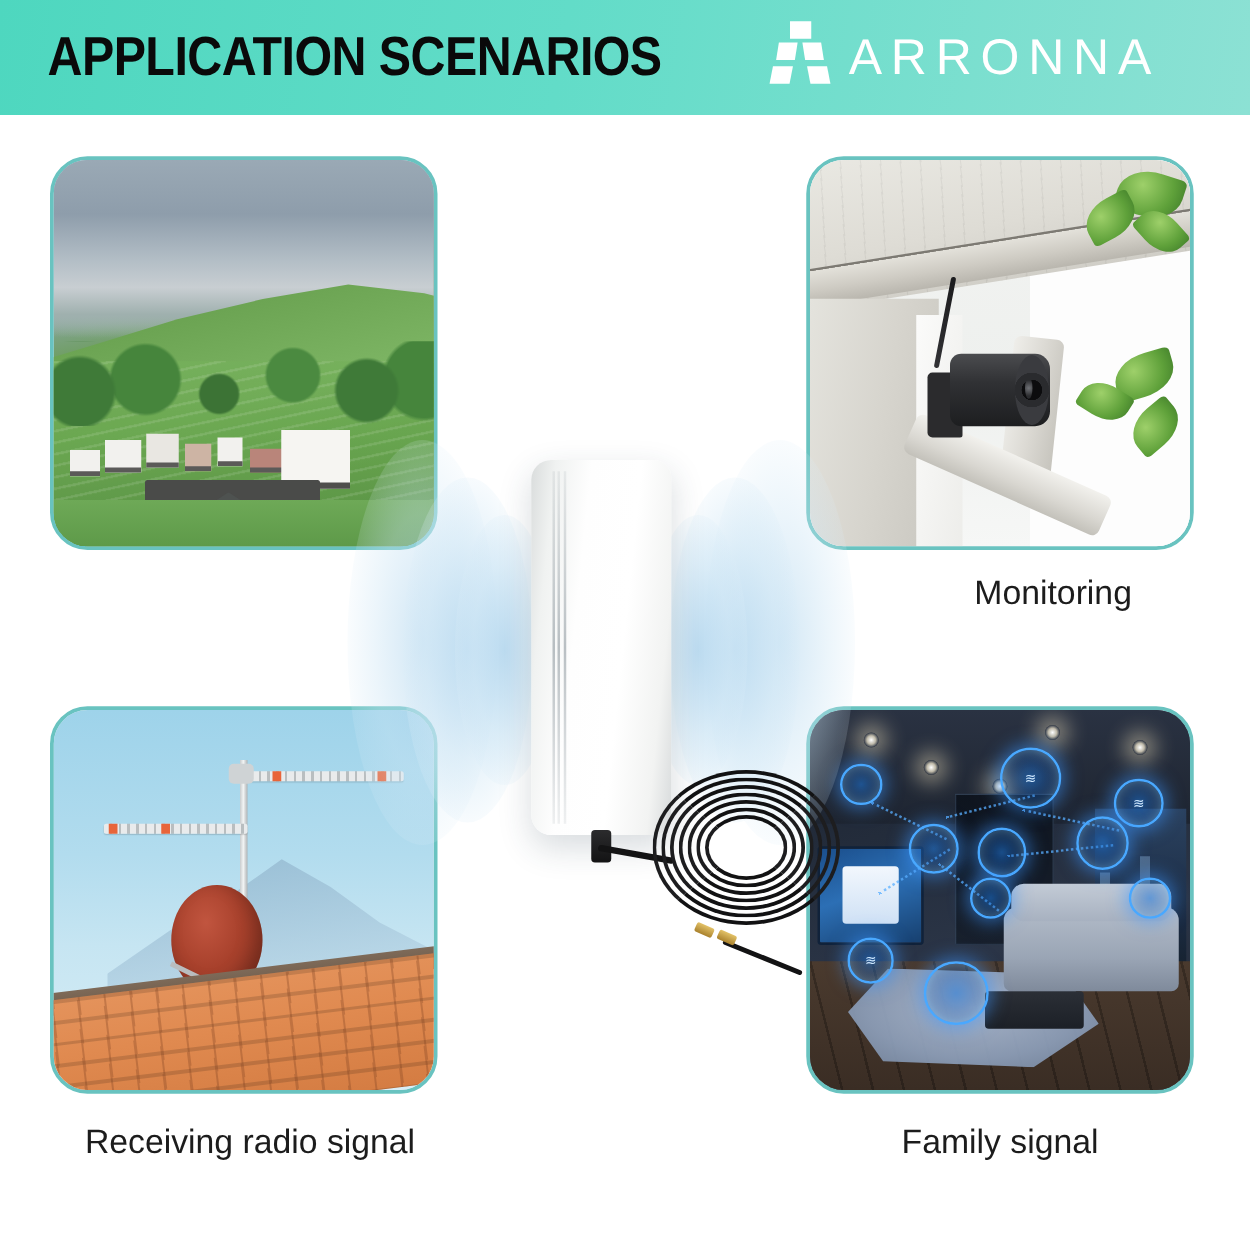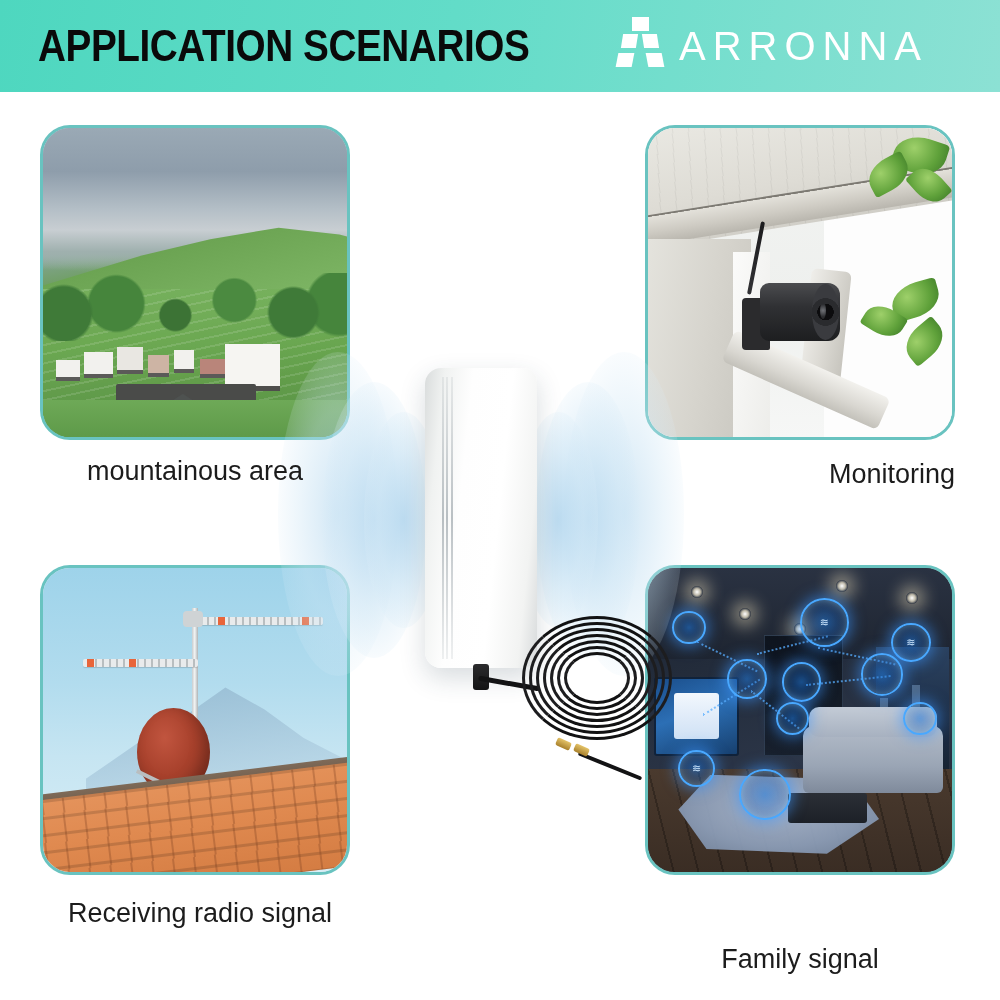--- a/index.html
+++ b/index.html
@@ -347,23 +347,23 @@
   .wr2 { right: 16%; top: 4%;   width: 74%; height: 92%; }
   .wr3 { right: -16%; top: -6%; width: 86%; height: 108%; opacity: .75; }
 
   
   .caption {
     position: absolute; text-align: center; color: #1c1c1c;
     font-size: 27px; line-height: 1.22; font-weight: 400;
     font-family: "Liberation Sans", sans-serif;
   }
   .cap-tl { left: 30px;  top: 455px; width: 330px; }
-  .cap-tr { left: 645px; top: 458px; width: 310px; text-align: right; padding-left: 85px; }
+  .cap-tr { left: 645px; top: 458px; width: 310px; text-align: center; padding-left: 85px; }
   .cap-bl { left: 30px;  top: 897px; width: 340px; }
-  .cap-br { left: 645px; top: 897px; width: 310px; margin-top: 46px; }
+  .cap-br { left: 645px; top: 897px; width: 310px; }
 </style>
 </head>
 <body>
 
 <div class="page">
 
   <div class="header">
     <div class="header-title">APPLICATION SCENARIOS</div>
     <div class="brand">
       <div class="brand-mark">
@@ -510,21 +510,20 @@
     <div class="ring" style="left:21px;top:18px;width:108px; height:88px;"></div>
     <div class="ring" style="left:28px;top:24px;width:94px;  height:76px;"></div>
     <div class="ring" style="left:35px;top:30px;width:80px;  height:64px;"></div>
     <div class="ring" style="left:42px;top:36px;width:66px;  height:52px;"></div>
     <div class="lead"></div>
     <div class="sma" style="left:34px; top:124px; transform:rotate(24deg)"></div>
     <div class="sma" style="left:52px; top:130px; transform:rotate(24deg)"></div>
   </div>
 
   <div class="caption cap-tl">
-    <div>mountainous area</div>
   </div>
   <div class="caption cap-tr">
     <div>Monitoring</div>
   </div>
   <div class="caption cap-bl">
     <div>Receiving radio signal</div>
   </div>
   <div class="caption cap-br">
     <div>Family signal</div>
   </div>

